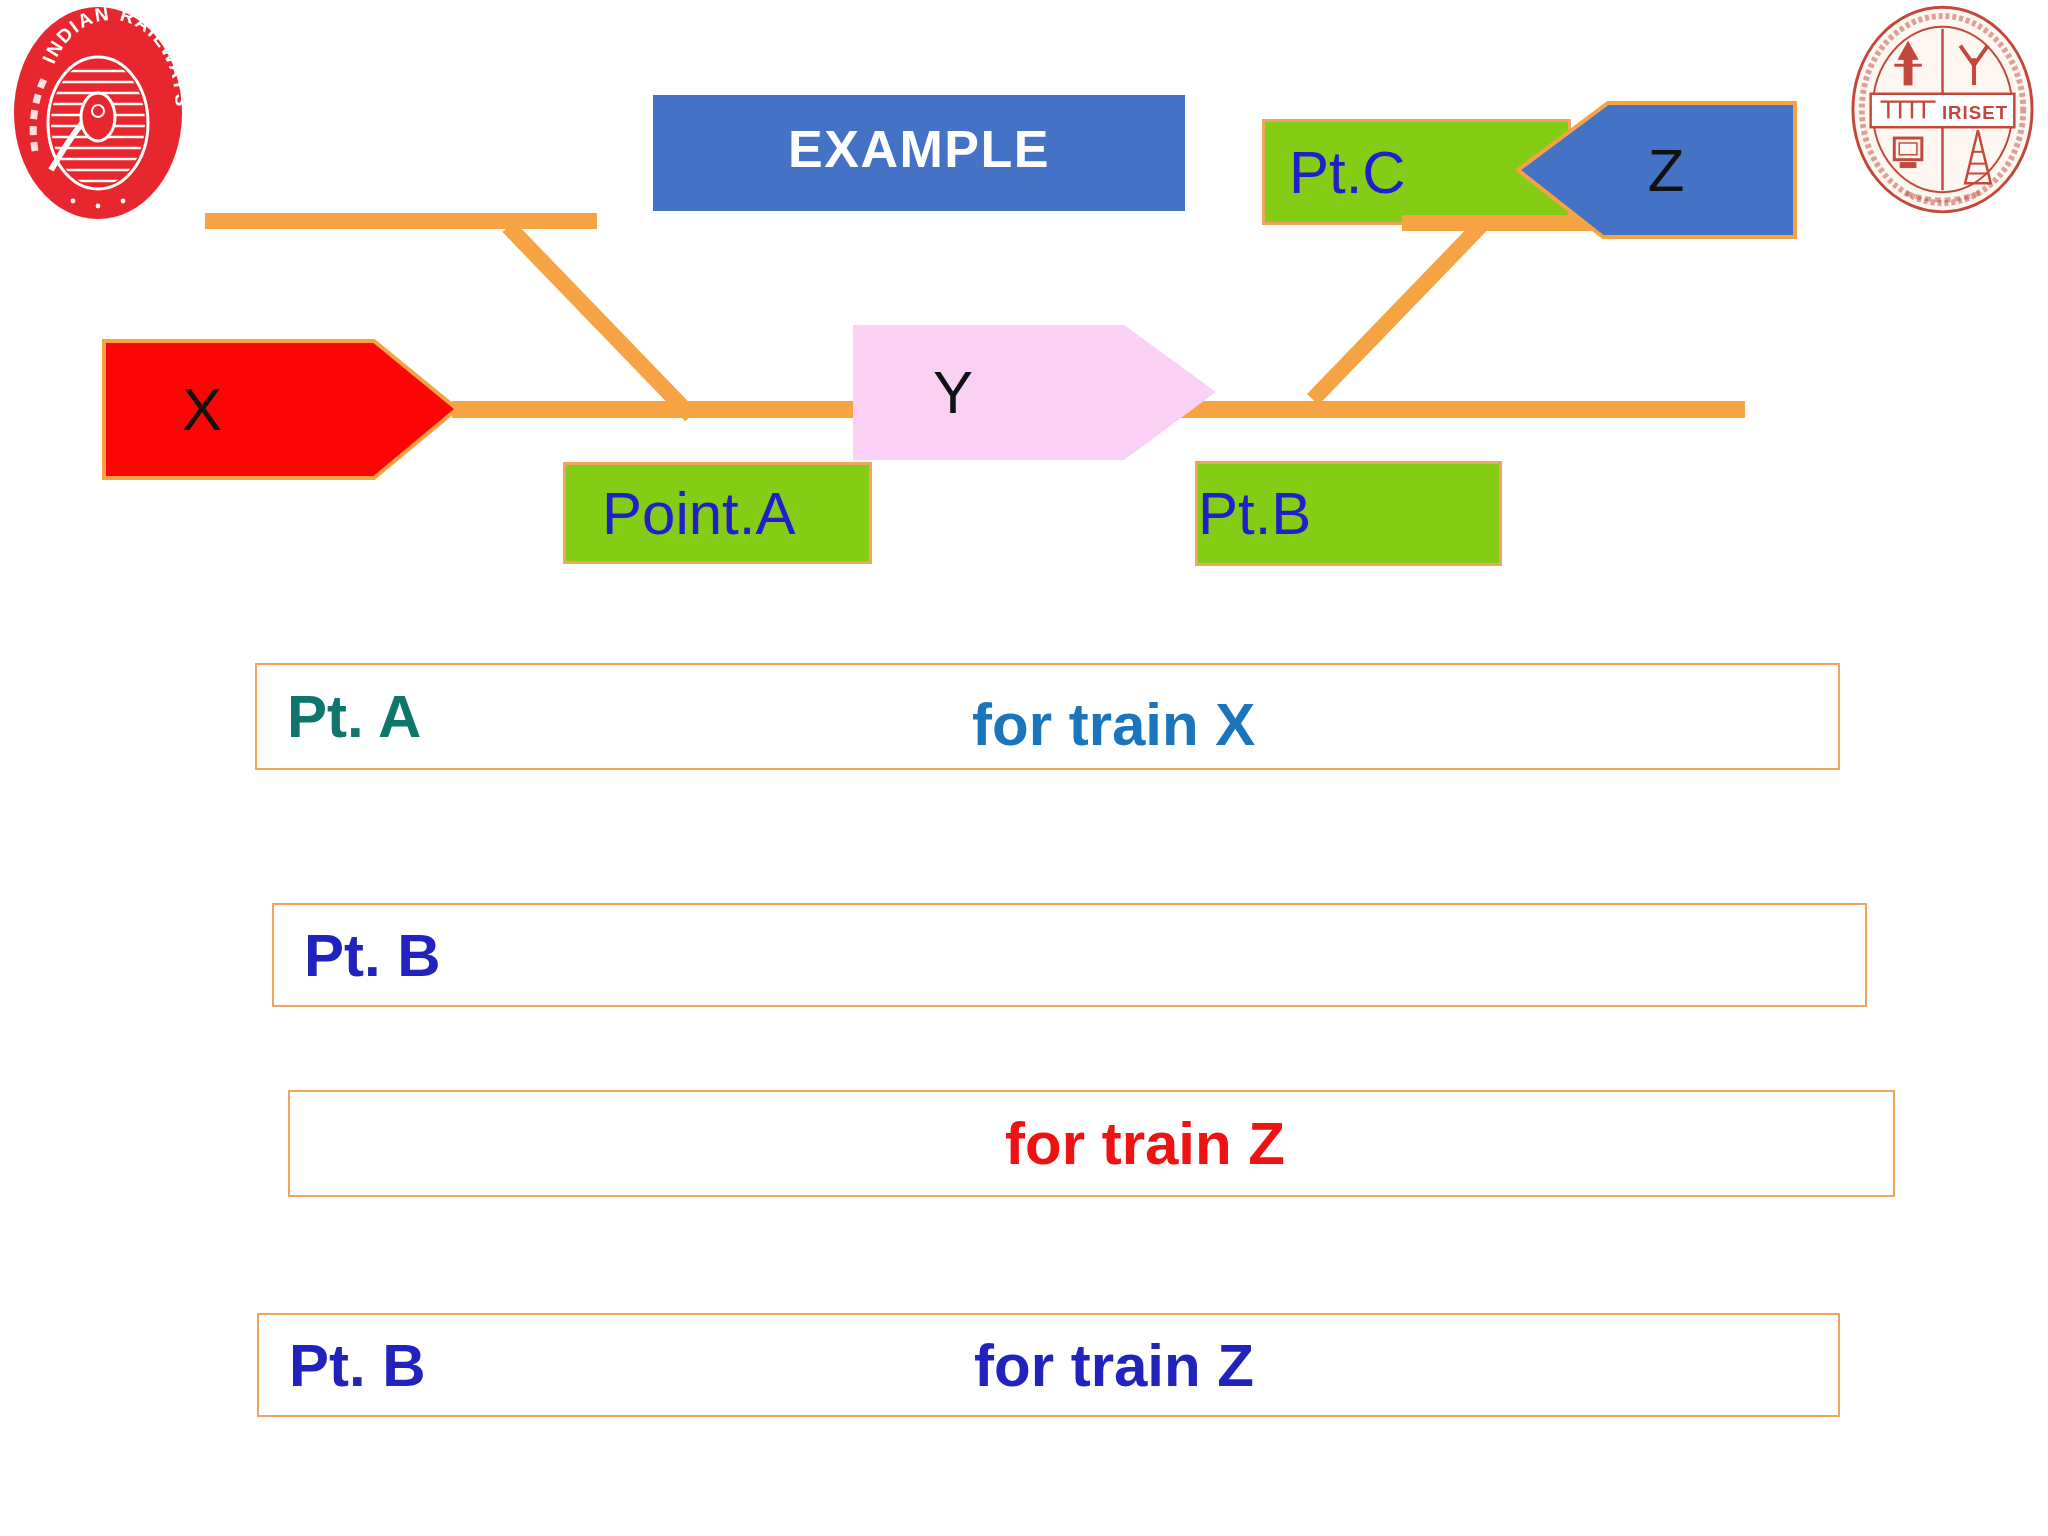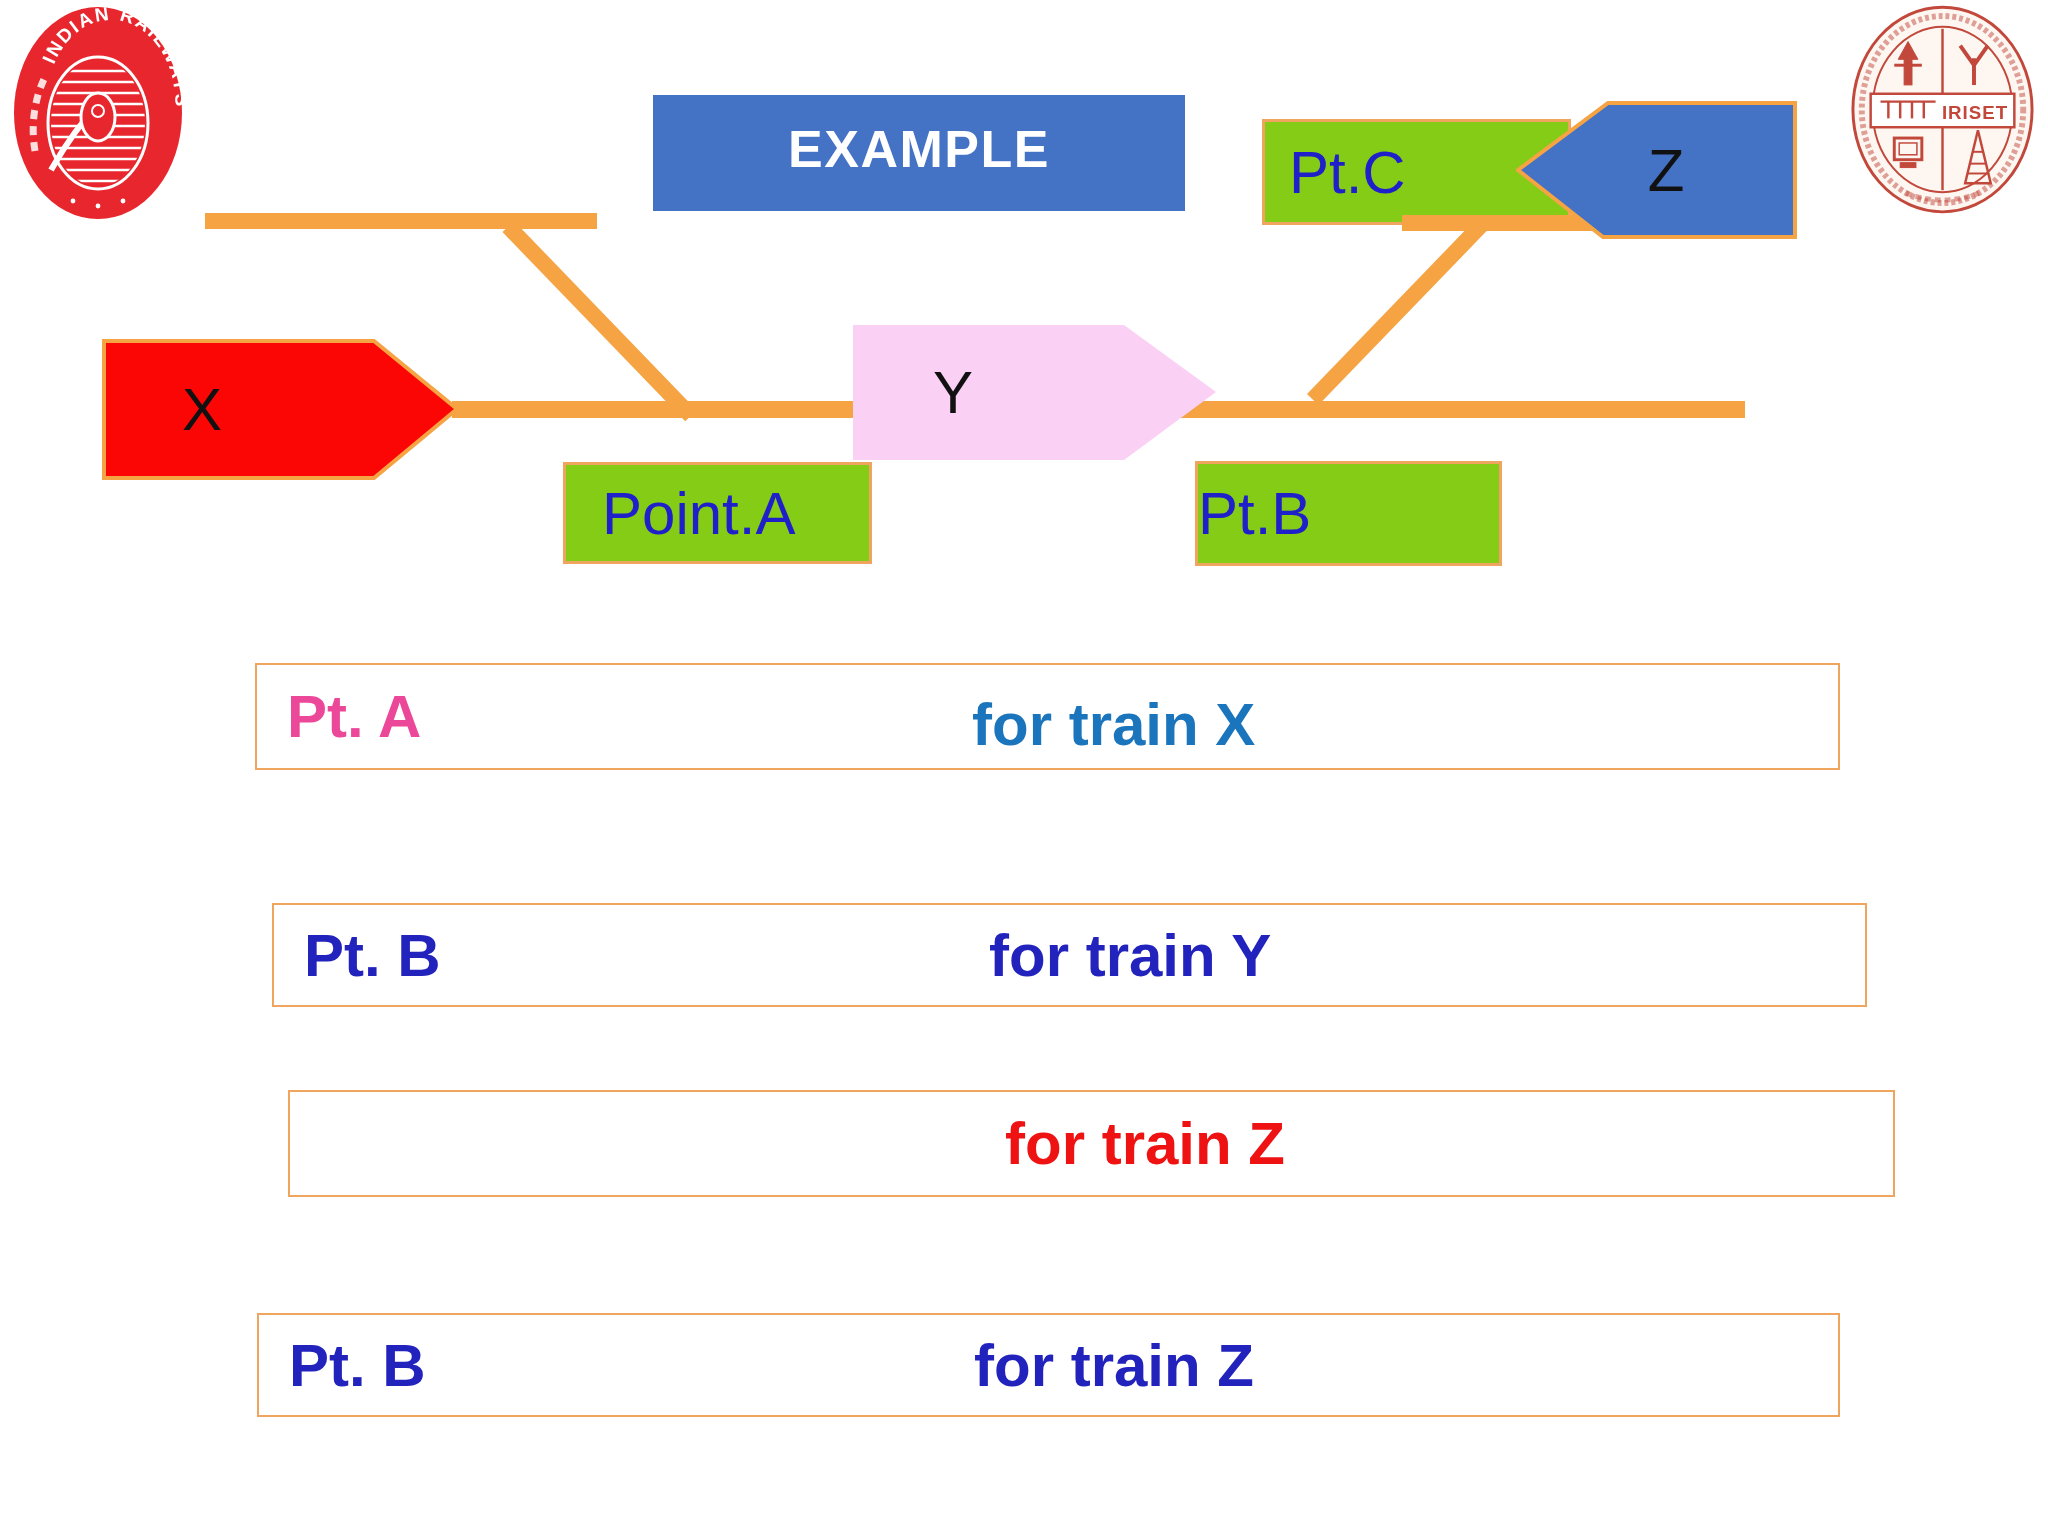--- a/index.html
+++ b/index.html
@@ -163,26 +163,25 @@
   </div>
 
   <div class="pt-box pt-a">
     <span>Point.A</span>
   </div>
   <div class="pt-box pt-b">
     <span>Pt.B</span>
   </div>
 
   <div class="row row1">
-    <span class="pt" style="color: #ec4899; text-align: right;">Pt. A</span>
+    <span class="pt" style="color: #0f766e; text-align: right;">Pt. A</span>
     <span class="clause" style="color: rgb(27, 117, 188); margin-top: 8px;">for train X</span>
   </div>
   <div class="row row2">
     <span class="pt" style="color: rgb(34, 34, 189);">Pt. B</span>
-    <span class="clause" style="color: rgb(34, 34, 189);">for train Y</span>
   </div>
   <div class="row row3">
     <span class="clause" style="color: rgb(238, 18, 18);">for train Z</span>
   </div>
   <div class="row row4">
     <span class="pt" style="color: rgb(34, 34, 189);">Pt. B</span>
     <span class="clause" style="color: rgb(34, 34, 189);">for train Z</span>
   </div>
 
 </div>

